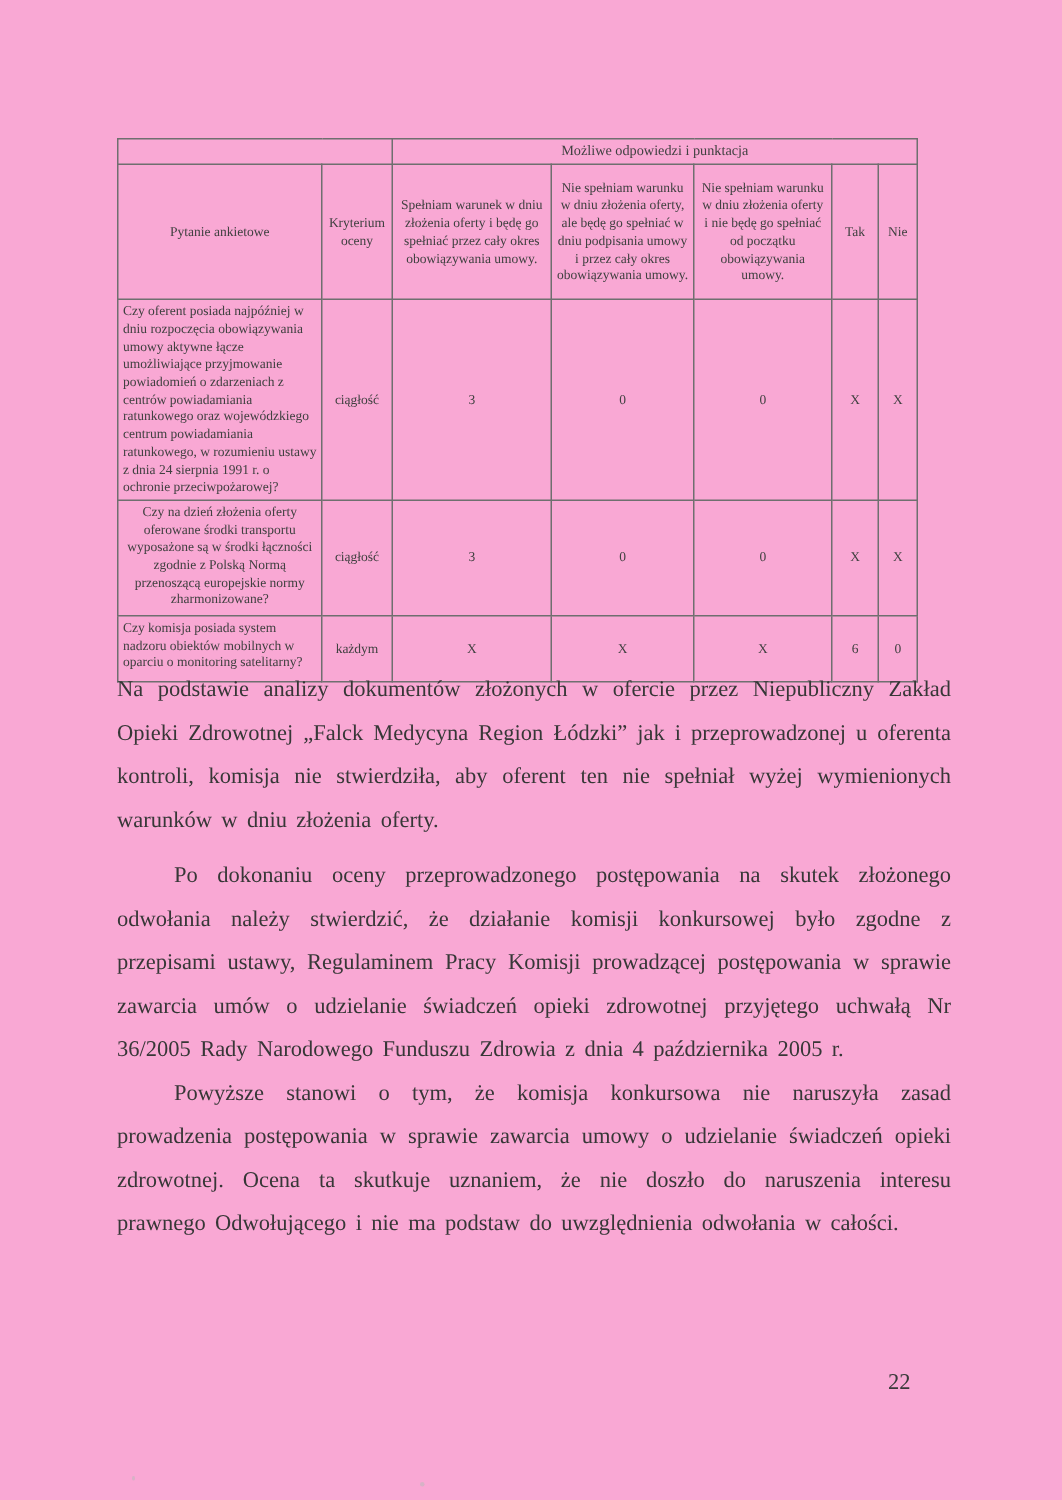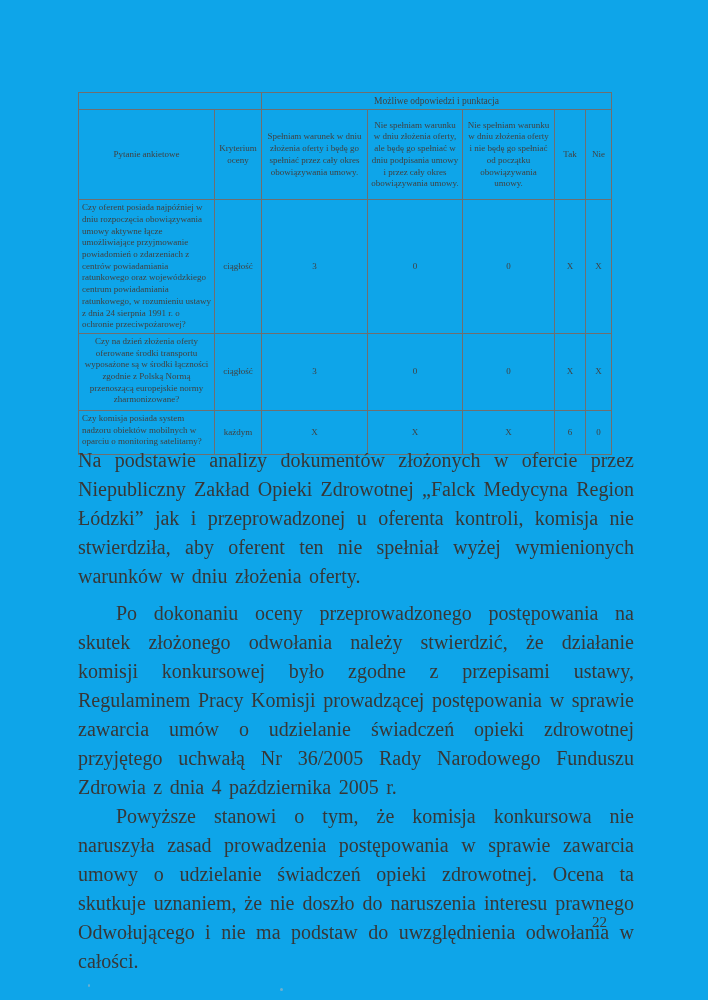--- a/index.html
+++ b/index.html
@@ -2,21 +2,21 @@
 <html><head>
 <meta charset="utf-8">
 <style>
   html, body { margin: 0; padding: 0; }
   body { background: #e8e8e8; }
   .page {
     position: relative;
     width: 708px;
     height: 1000px;
     margin: 0 auto;
-    background: #0ea5e9;
+    background: #f9a8d4;
     overflow: hidden;
     font-family: "Liberation Serif", "DejaVu Serif", serif;
     color: #3a3a3a;
   }
 
   
   .table-wrap {
     position: absolute;
     left: 78px;
     top: 92px;
@@ -61,21 +61,21 @@
   tr.r1 td { height: 128px; }
   tr.r2 td { height: 72px; text-align: center; }
   tr.r3 td { height: 39px; }
 
   
   .bodytext {
     position: absolute;
     left: 78px;
     top: 446px;
     width: 556px;
-    font-size: 20px;
+    font-size: 15px;
     line-height: 29px;
     text-align: justify;
     word-spacing: 2.5px;
     color: #373737;
   }
   .bodytext p { margin: 0; }
   .bodytext p.indent { text-indent: 38px; }
   .bodytext p.gap { margin-top: 8px; }
 
   .page-number {

